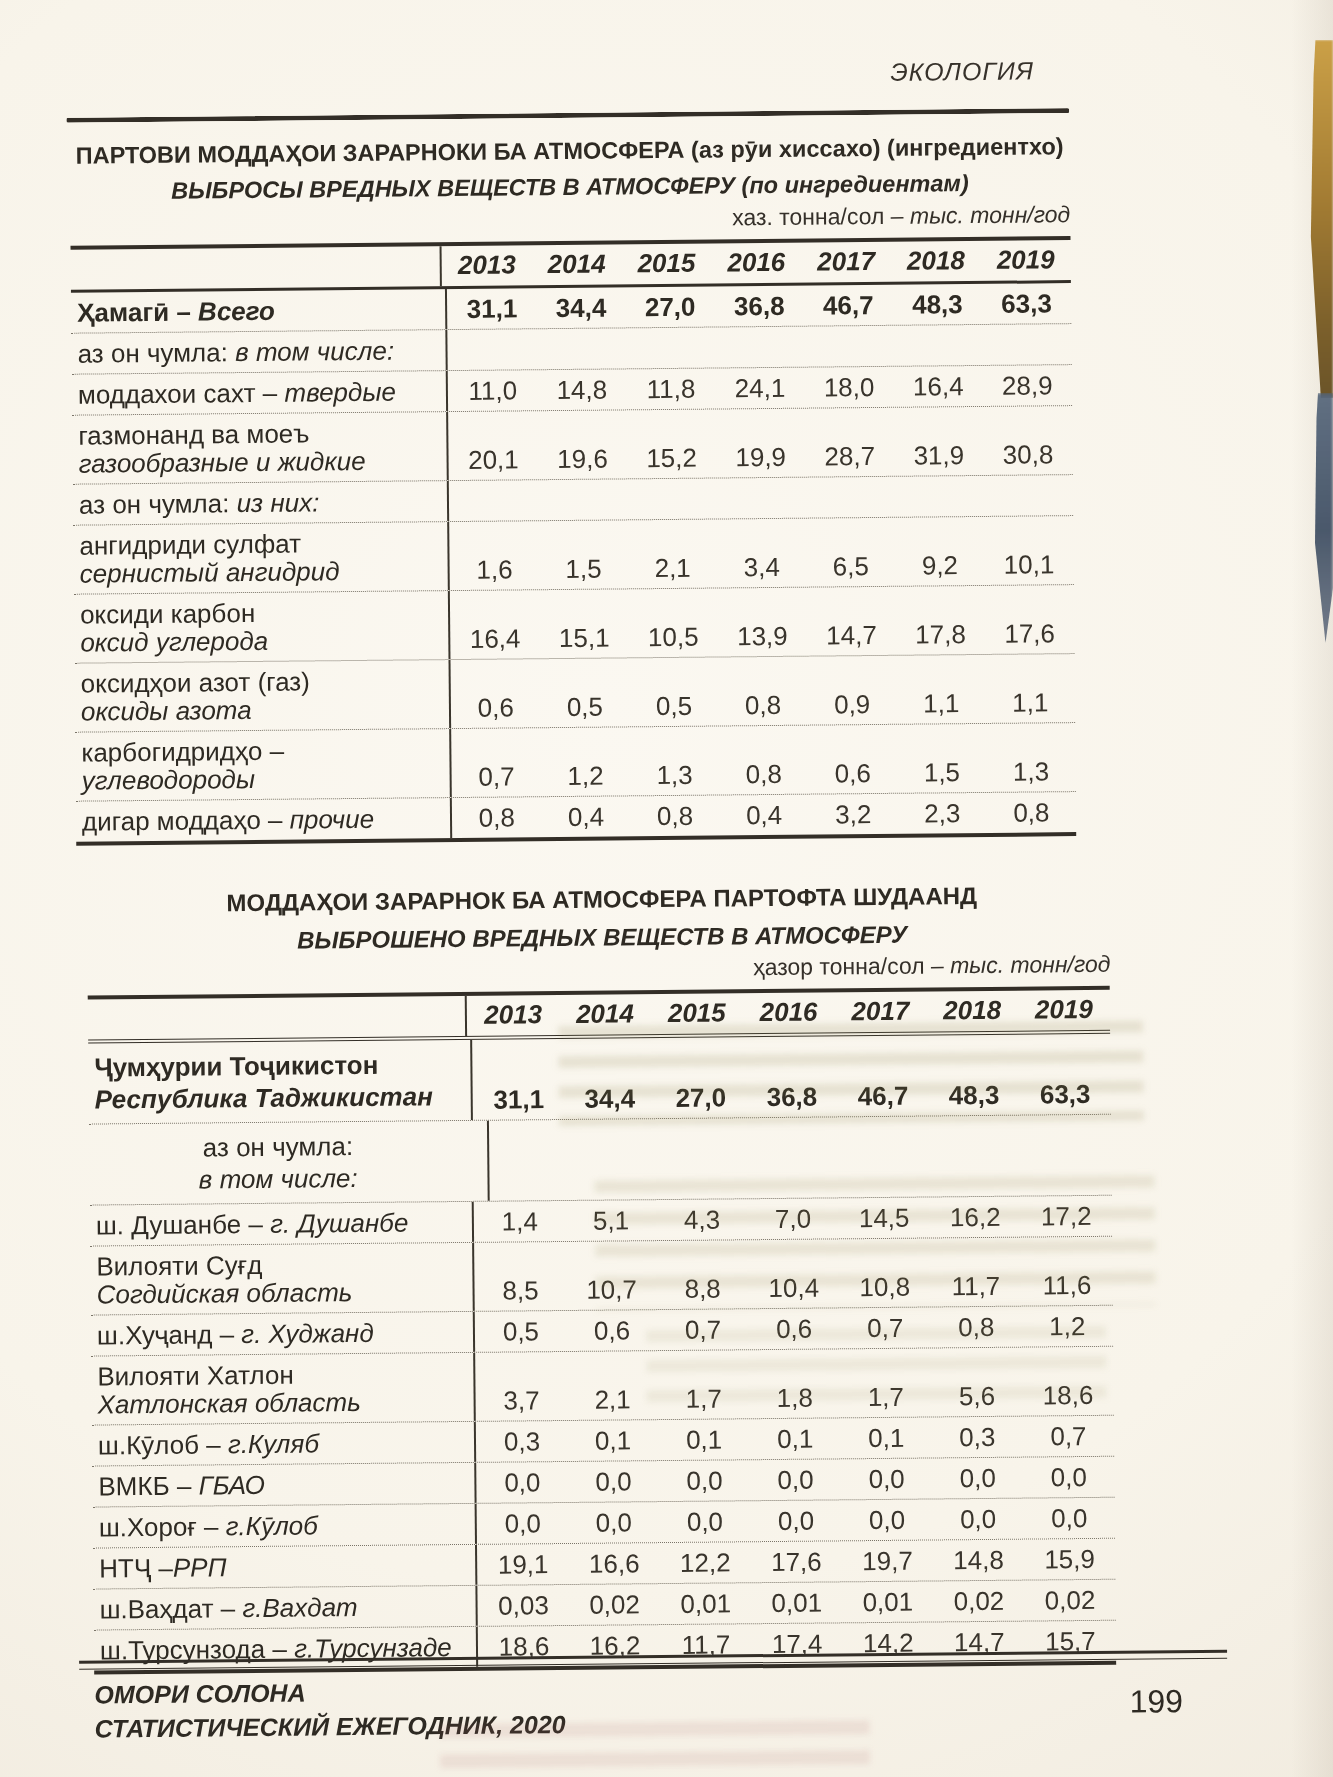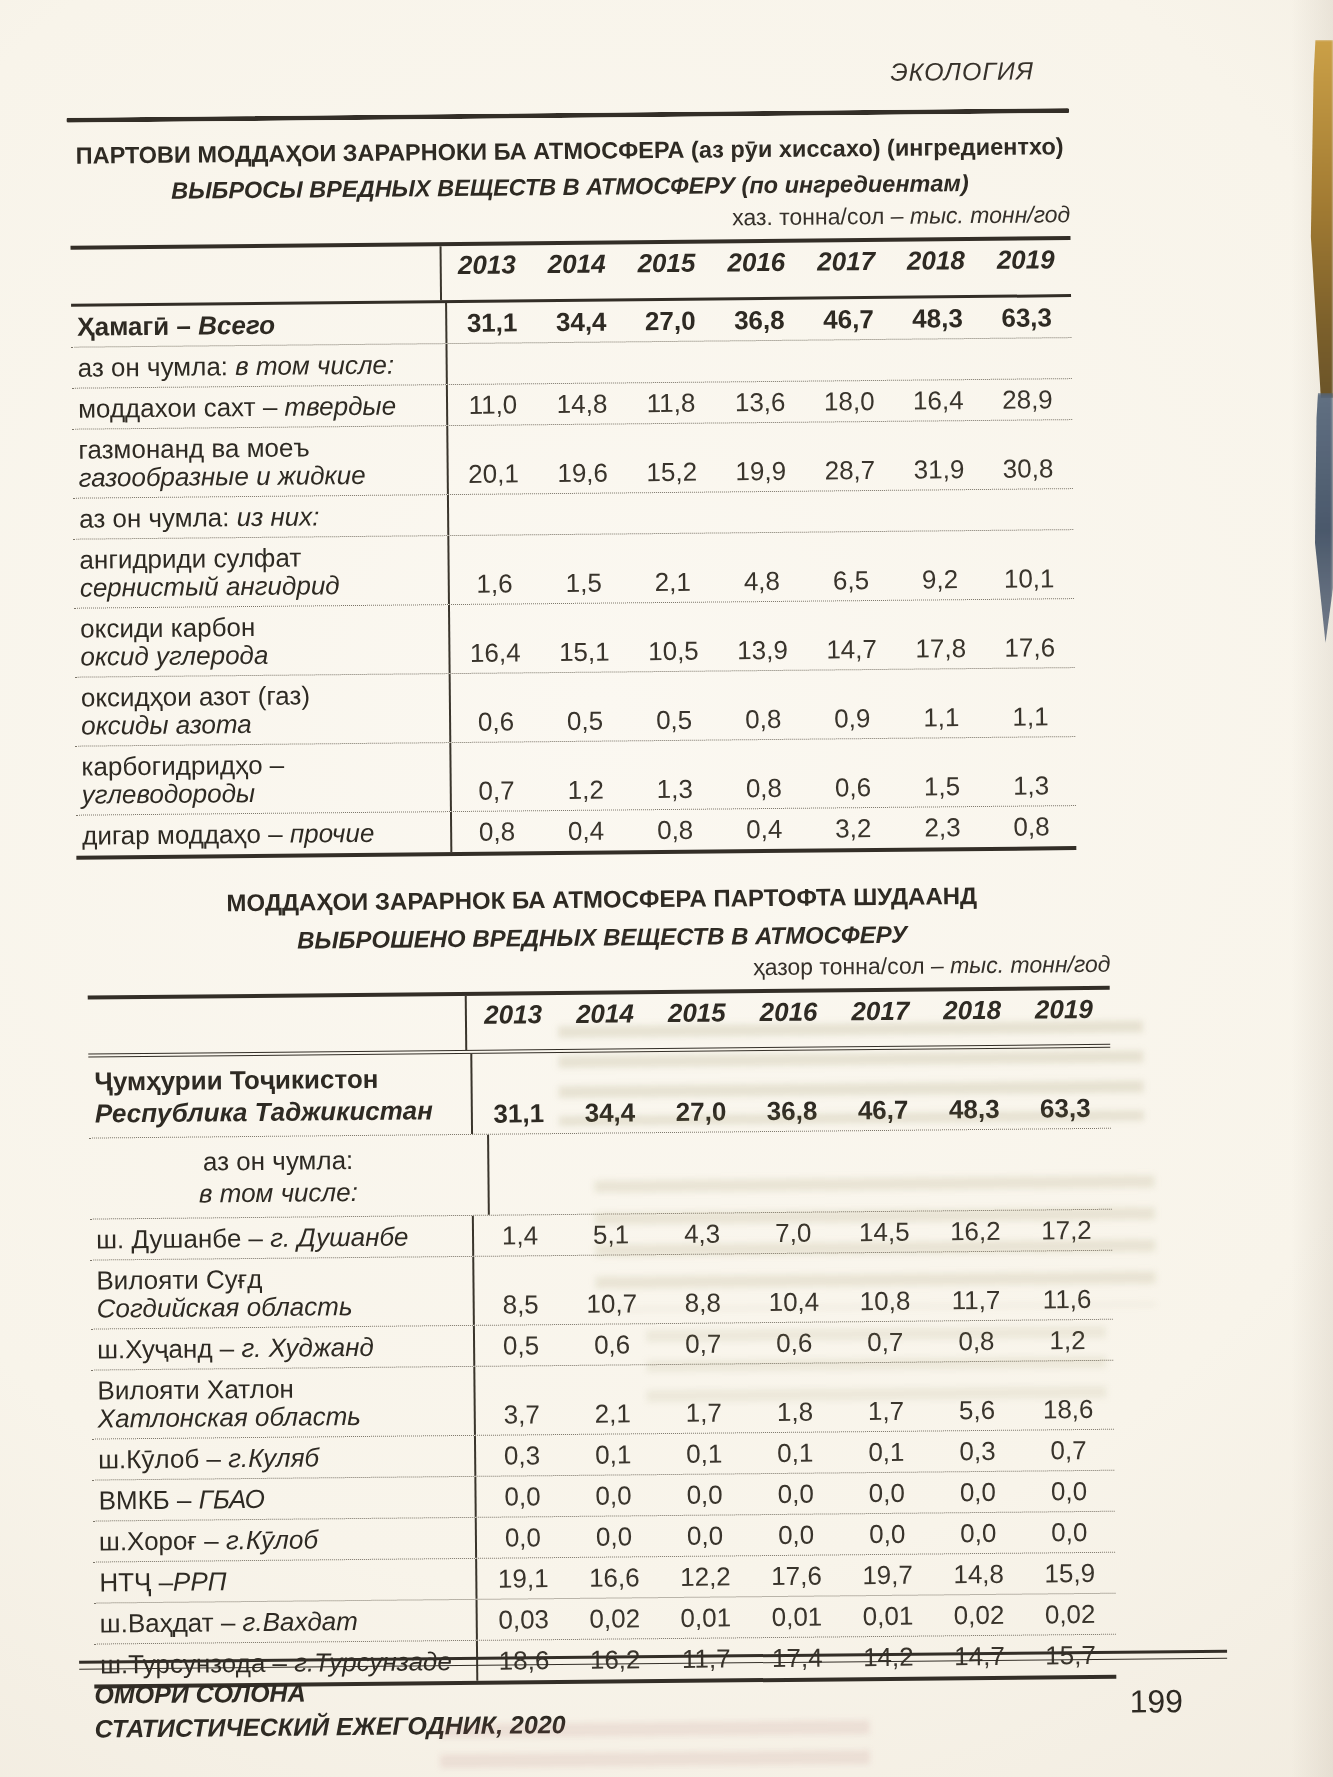--- a/index.html
+++ b/index.html
@@ -33,21 +33,21 @@
   .t-labelspace{width:37%;}
   .t-row{display:flex;border-bottom:1px dotted #7a7468;}
   .t-row:last-child{border-bottom:none;}
   .t-row.bold{font-weight:bold;}
   .t-label{width:37%;padding:6px 2px 6px 6px;font-size:26px;line-height:28px;}
   .t-label.center{text-align:center;padding-right:26px;}
   .t-label .it{font-style:italic;}
   .t-label.tall .lab-line{margin:4px 0;}
   .t-vals{width:63%;display:flex;align-items:flex-end;border-left:2px solid #3a352c;}
   .t-cell{flex:1;text-align:center;font-size:26px;line-height:28px;padding:6px 0;color:#39342c;}
-  .t-head .t-cell{color:#2e2a23;padding:5px 0 21px;}
+  .t-head .t-cell{color:#2e2a23;padding:5px 0 7px;}
   .t-row.bold .t-cell{color:#2e2a23;}
 
   .foot-rule{position:absolute;top:1655px;left:70px;width:1148px;height:5px;
     border-top:3px solid #332e27;border-bottom:1px solid #332e27;}
   .foot-text{position:absolute;top:1672px;left:85px;font-style:italic;font-weight:bold;
     font-size:25px;line-height:34px;}
   .page-num{position:absolute;top:1688px;left:1120px;font-size:32px;}
 
   
   .ghost{position:absolute;filter:blur(3px);pointer-events:none;}
@@ -125,21 +125,21 @@
           </div>
         </div>
         <div class="t-row">
           <div class="t-label">
             <div class="lab-line"><span>моддахои сахт – </span><span class="it">твердые</span></div>
           </div>
           <div class="t-vals">
             <div class="t-cell">11,0</div>
             <div class="t-cell">14,8</div>
             <div class="t-cell">11,8</div>
-            <div class="t-cell">13,6</div>
+            <div class="t-cell">24,1</div>
             <div class="t-cell">18,0</div>
             <div class="t-cell">16,4</div>
             <div class="t-cell">28,9</div>
           </div>
         </div>
         <div class="t-row">
           <div class="t-label">
             <div class="lab-line"><span>газмонанд ва моеъ</span></div>
             <div class="lab-line"><span class="it">газообразные и жидкие</span></div>
           </div>
@@ -169,21 +169,21 @@
         </div>
         <div class="t-row">
           <div class="t-label">
             <div class="lab-line"><span>ангидриди сулфат</span></div>
             <div class="lab-line"><span class="it">сернистый ангидрид</span></div>
           </div>
           <div class="t-vals">
             <div class="t-cell">1,6</div>
             <div class="t-cell">1,5</div>
             <div class="t-cell">2,1</div>
-            <div class="t-cell">4,8</div>
+            <div class="t-cell">3,4</div>
             <div class="t-cell">6,5</div>
             <div class="t-cell">9,2</div>
             <div class="t-cell">10,1</div>
           </div>
         </div>
         <div class="t-row">
           <div class="t-label">
             <div class="lab-line"><span>оксиди карбон</span></div>
             <div class="lab-line"><span class="it">оксид углерода</span></div>
           </div>

